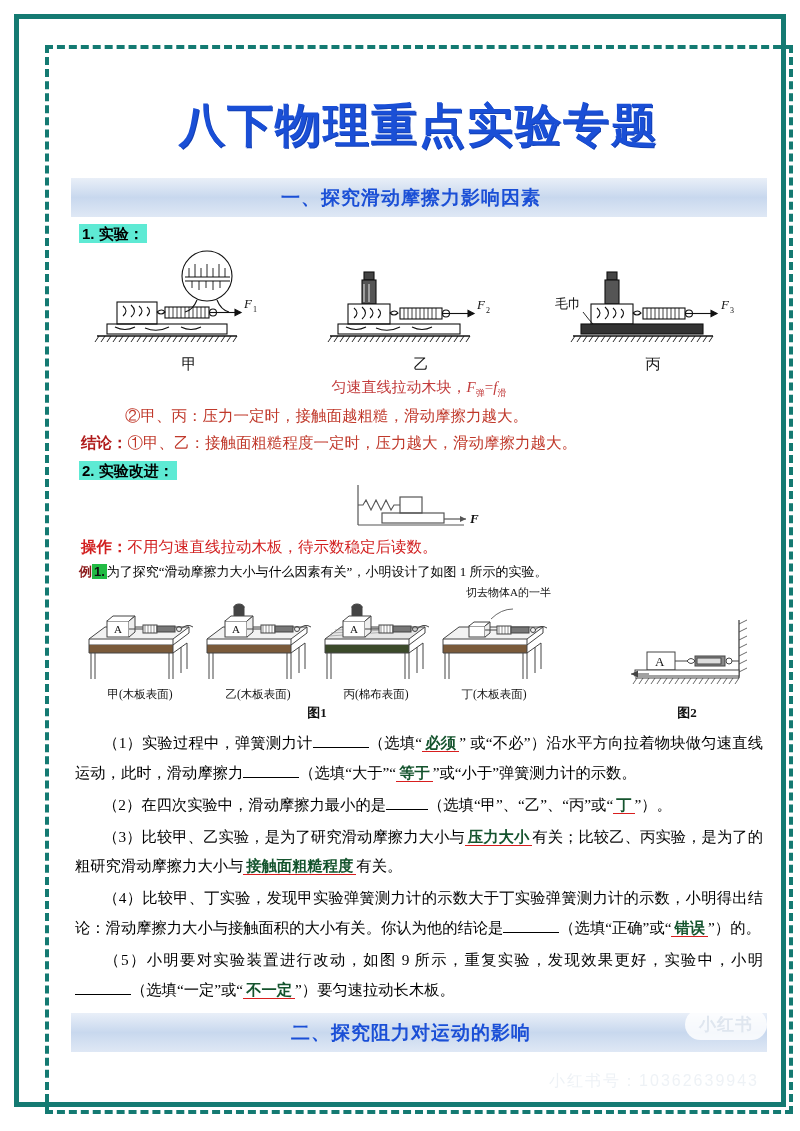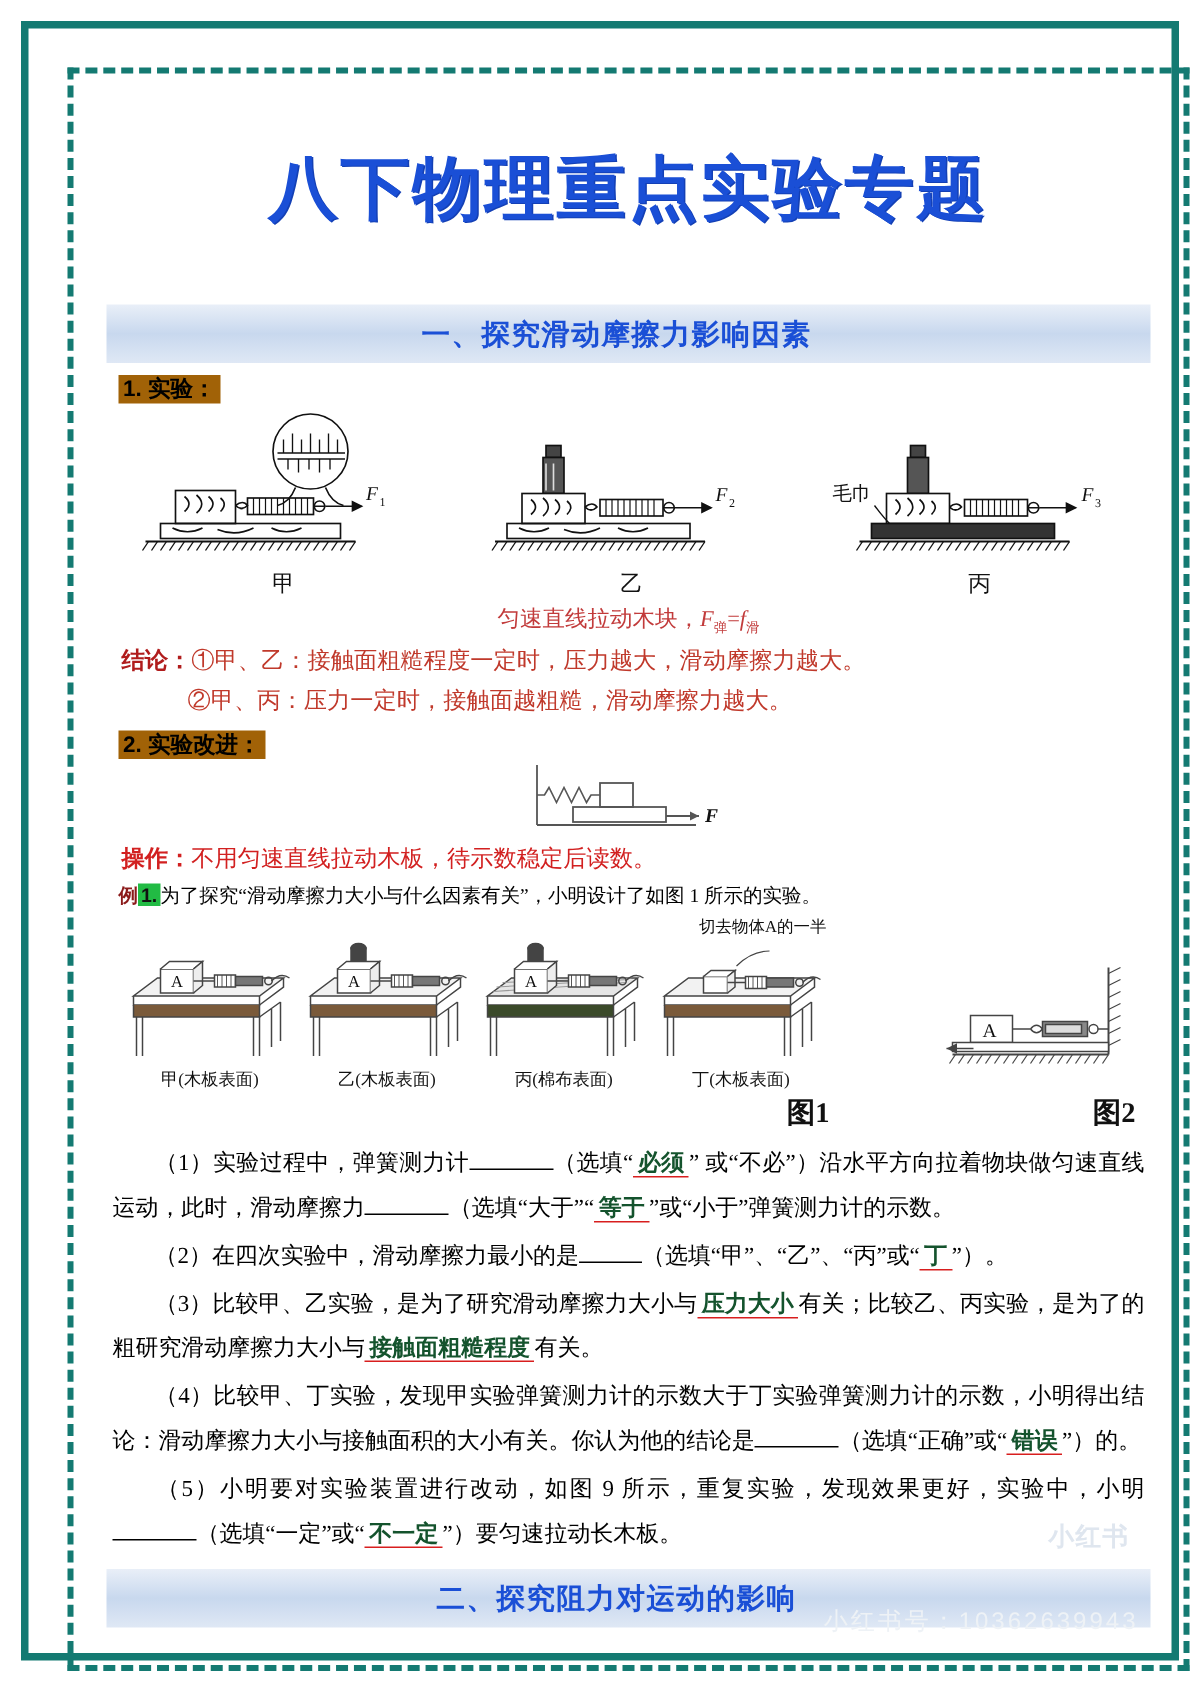--- a/index.html
+++ b/index.html
@@ -32,39 +32,39 @@
   }
 
   .doc-title {
     text-align: center;
     font-family: "Liberation Sans", "DejaVu Sans", sans-serif;
     font-weight: bold;
     font-size: 46px;
     color: #1a4fd6;
     letter-spacing: 2px;
     margin-top: 32px;
-    margin-bottom: 46px;
+    margin-bottom: 21px;
     text-shadow: 1px 1px 0 #1440b5;
   }
 
   .section-bar {
     background: linear-gradient(to bottom, #e9eff8 0%, #c8d8ee 50%, #dfe8f5 100%);
     text-align: center;
     font-family: "Liberation Sans", "DejaVu Sans", sans-serif;
     font-weight: bold;
     font-size: 19px;
     color: #1a4fd6;
     letter-spacing: 1px;
     padding: 7px 16px 6px 0;
     margin: 0 -4px 8px -4px;
     position: relative;
   }
 
   .hl-yellow {
-    background: #a16207;
+    background: #5eead4;
     font-family: "Liberation Sans", "DejaVu Sans", sans-serif;
     font-weight: bold;
     font-size: 15px;
     color: #000;
     padding: 1px 3px;
   }
   .label-row { margin: 6px 0 2px 4px; }
 
   .figs-row {
     display: flex;
@@ -127,21 +127,21 @@
   .ans { color: #14532d; border-bottom: 1.2px solid #d81e1e; padding: 0 3px; font-weight: bold; }
 
   .panels-wrap {
     display: flex;
     align-items: flex-end;
     justify-content: space-between;
     padding: 2px 6px 0 6px;
   }
   .panels-left { display: flex; gap: 0px; }
   .panel-cap { text-align: center; font-size: 11.5px; color: #111; margin-top: 2px; }
-  .fig-no { text-align: right; font-size: 19px; color: #111; margin-top: 2px; font-weight: bold; }
+  .fig-no { text-align: center; font-size: 13px; color: #111; margin-top: 2px; font-weight: bold; }
   .cut-note { font-size: 11px; color: #111; text-align: center; }
 
   .footer {
     position: absolute;
     left: 0; bottom: 6px;
     width: 100%;
     text-align: center;
     font-size: 13px;
     color: #222;
   }
@@ -388,24 +388,24 @@
       </div>
 
     </div>
 
     <div class="formula-line">
       <span>匀速直线拉动木块，</span><i>F</i><span class="sub">弹</span><span>=</span><i>f</i><span class="sub">滑</span>
     </div>
 
     <div class="concl">
       <div>
+        <span class="indent"></span><span>②甲、丙：压力一定时，接触面越粗糙，滑动摩擦力越大。</span>
+      </div>
+      <div>
         <b>结论：</b><span>①甲、乙：接触面粗糙程度一定时，压力越大，滑动摩擦力越大。</span>
-      </div>
-      <div>
-        <span class="indent"></span><span>②甲、丙：压力一定时，接触面越粗糙，滑动摩擦力越大。</span>
       </div>
     </div>
 
     <div class="label-row">
       <span class="hl-yellow">2. 实验改进：</span>
     </div>
 
     <div style="display:flex;justify-content:center;margin:2px 0 0 0;">
       <svg width="150" height="48" viewBox="0 0 150 48">
         <g stroke="#555" fill="none" stroke-width="1.2">

